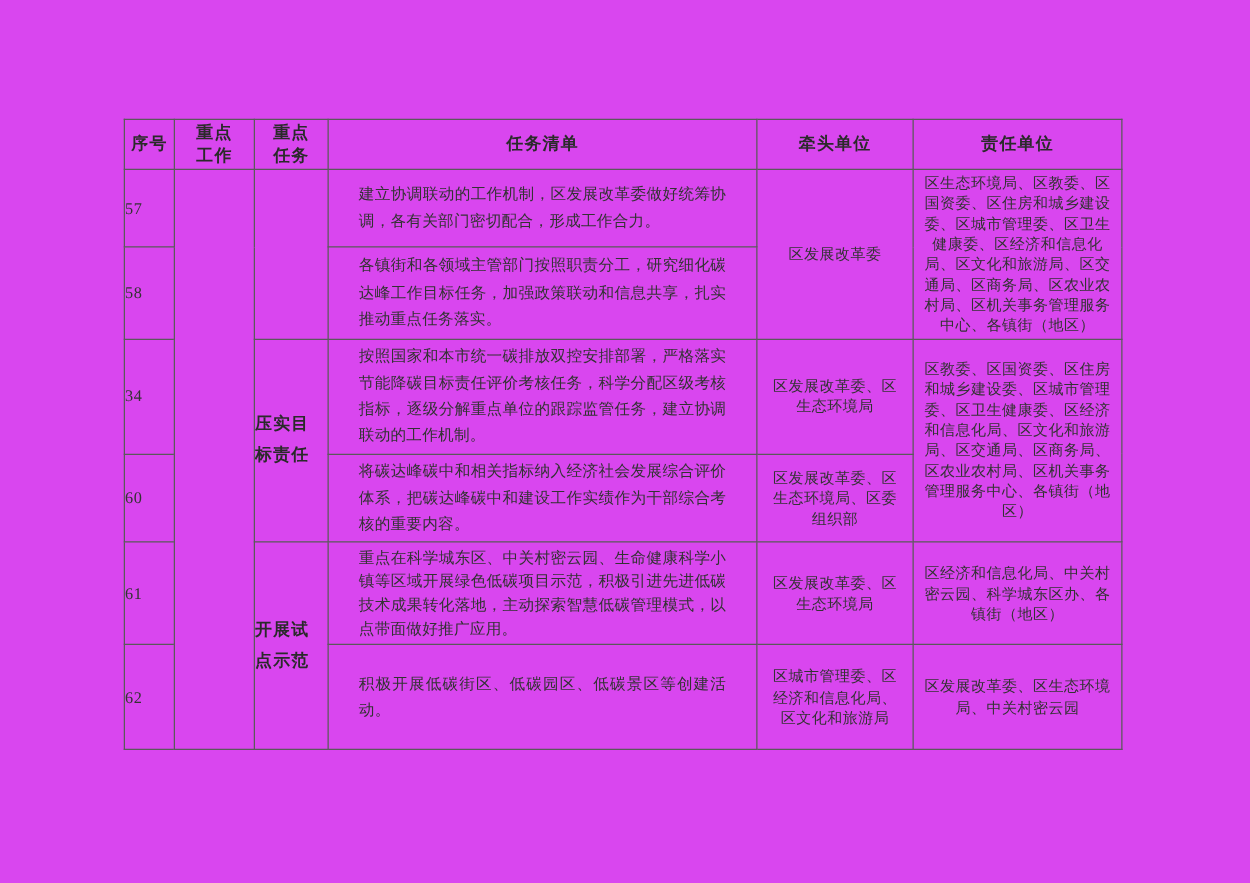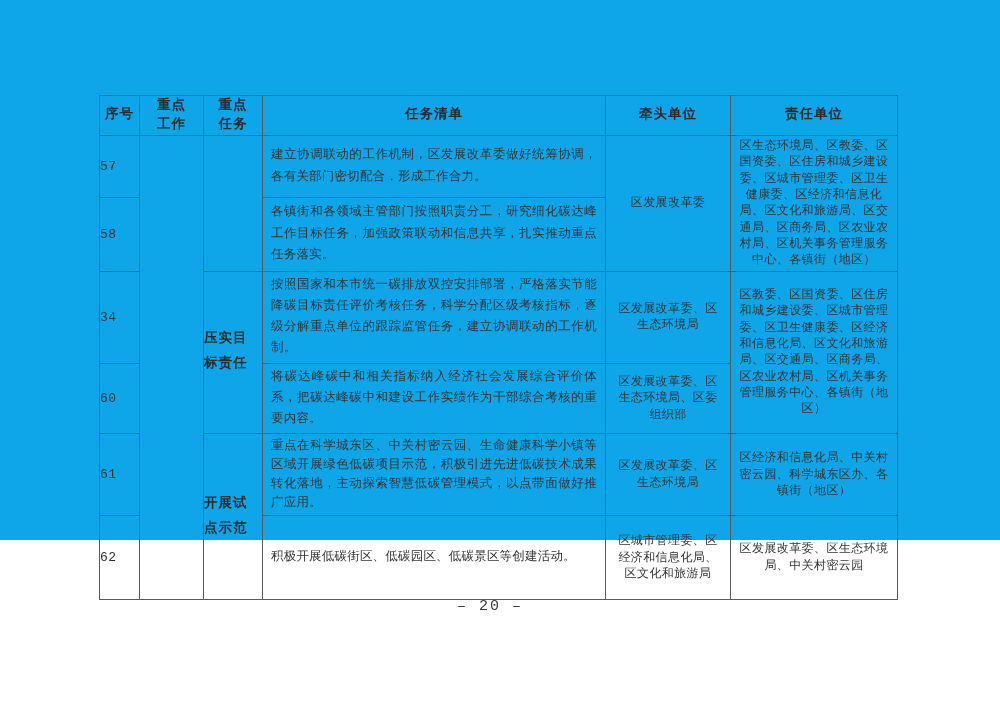--- a/index.html
+++ b/index.html
@@ -2,21 +2,21 @@
 <html><head>
 <meta charset="utf-8">
 <style>
   * { box-sizing: border-box; margin: 0; padding: 0; }
   html, body { width: 1000px; height: 706px; overflow: hidden; }
   body {
     background: #ffffff;
     font-family: "Liberation Serif", "DejaVu Serif", serif;
     color: #333333;
   }
-  .page { position: relative; width: 1000px; height: 540px; background: #0ea5e9; font-family: Liberation Mono, monospace; }
+  .page { position: relative; width: 1000px; height: 706px; background: #d946ef; }
 
   table.task-table {
     position: absolute;
     left: 99px;
     top: 95px;
     width: 798px;
     border-collapse: collapse;
     table-layout: fixed;
   }
   .task-table th, .task-table td {
@@ -35,21 +35,21 @@
   }
   td.seq {
     font-size: 13px;
     letter-spacing: 0.5px;
   }
   td.task {
     font-size: 12.5px;
     line-height: 1.7;
     text-align: justify;
     text-align-last: left;
-    padding: 3px 8px;
+    padding: 3px 24px;
     letter-spacing: 0.2px;
   }
   td.task.tight { line-height: 1.5; }
   td.unit {
     font-size: 12px;
     line-height: 1.36;
     text-align: center;
     padding: 2px 8px;
     letter-spacing: 0.4px;
   }
@@ -139,15 +139,14 @@
 
     <tr style="height:84px">
       <td class="seq">62</td>
       <td class="task">积极开展低碳街区、低碳园区、低碳景区等创建活动。</td>
       <td class="unit">区城市管理委、区经济和信息化局、区文化和旅游局</td>
       <td class="unit">区发展改革委、区生态环境局、中关村密云园</td>
     </tr>
   </tbody>
     </table>
 
-  <div class="page-number">– 20 –</div>
 
 </div>
 
 </body></html>

